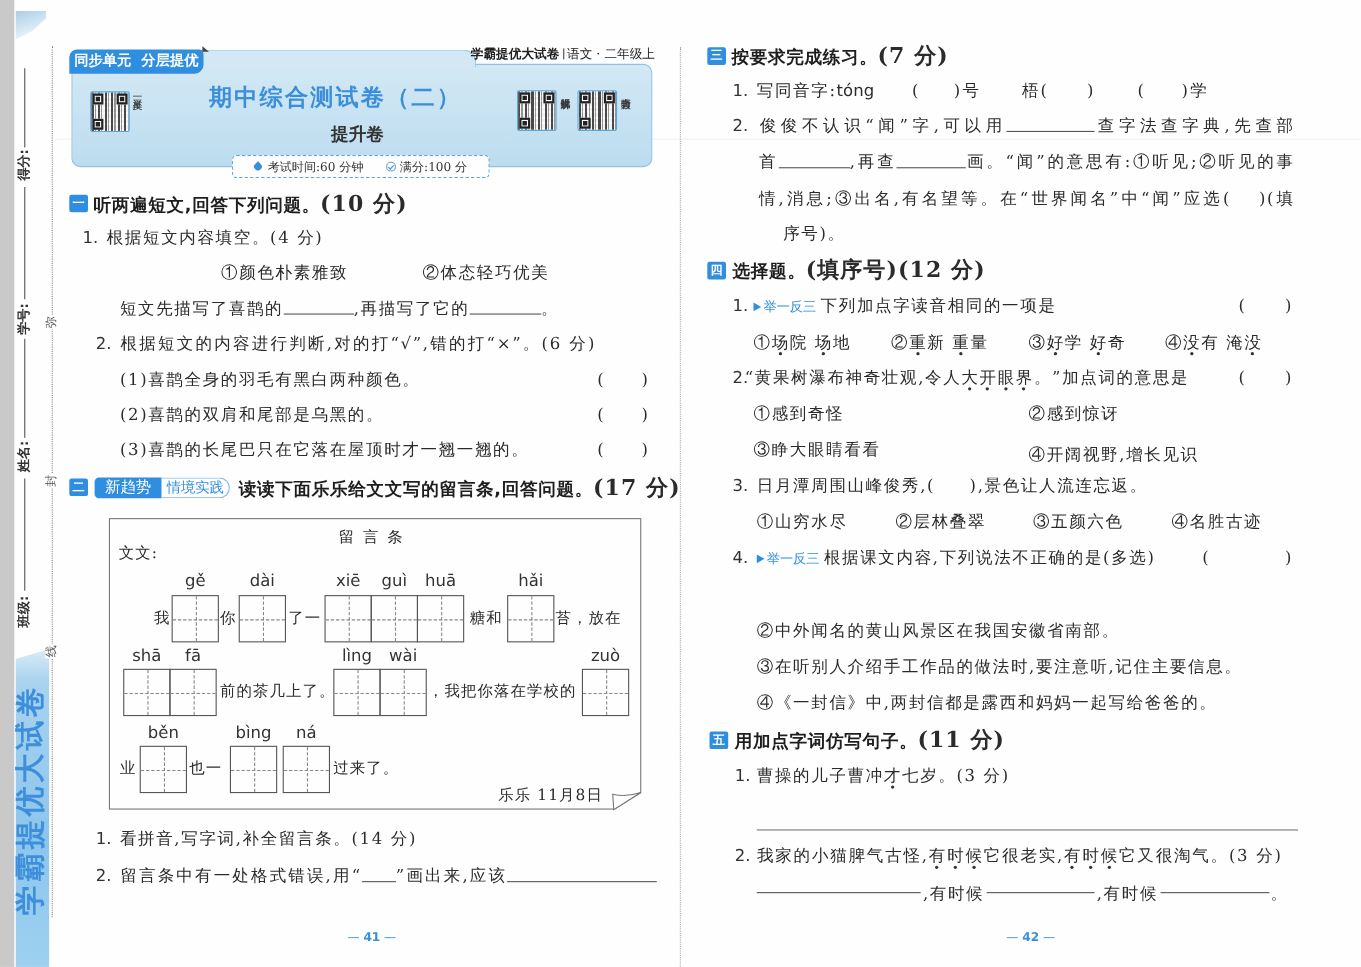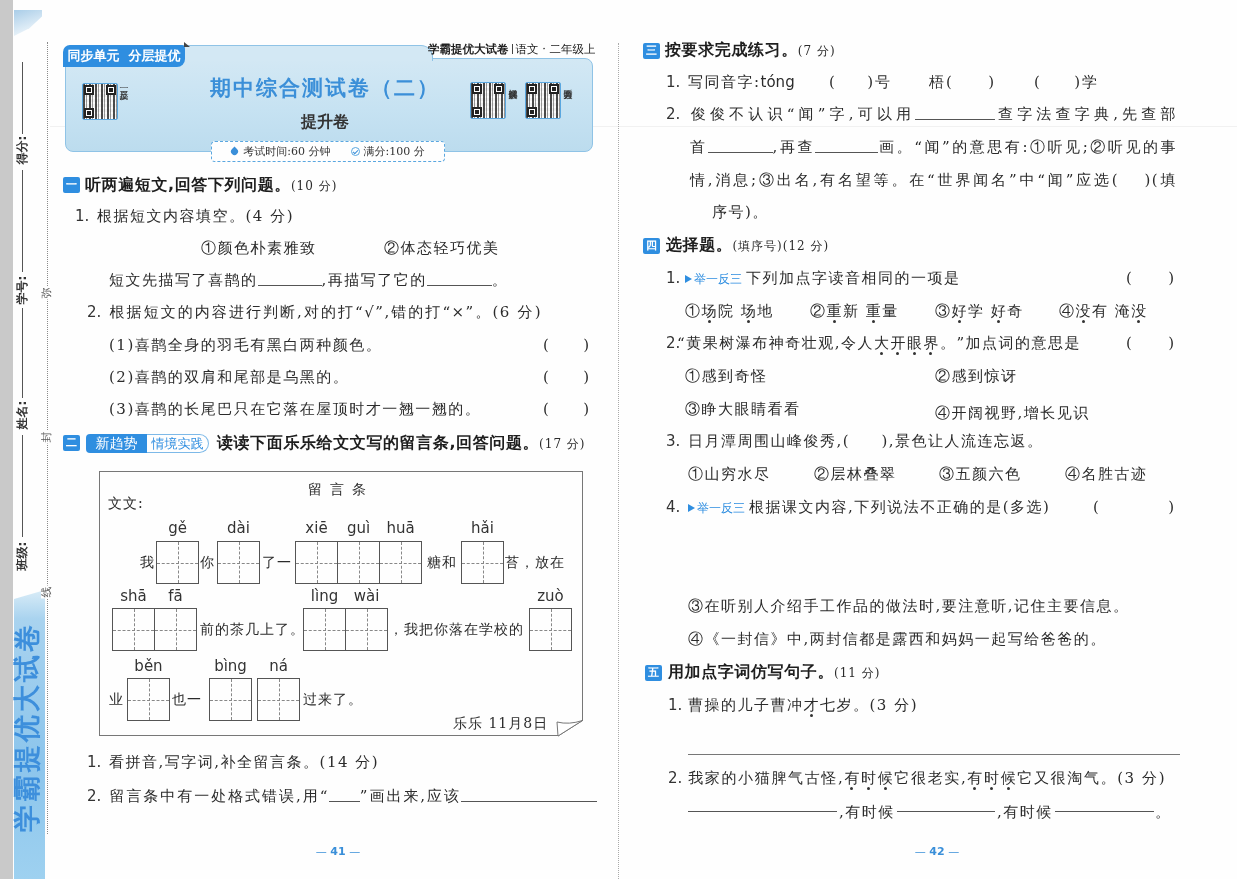--- a/index.html
+++ b/index.html
@@ -20,40 +20,40 @@
 .scanline{position:absolute;left:50px;top:126px;width:1187px;height:1px;background:rgba(0,0,0,0.05);}
 
 
 .banner{position:absolute;left:65px;top:58px;width:528px;height:94px;border:1px solid #8fc3e6;border-radius:0 8px 8px 8px;background:linear-gradient(180deg,#d3e8f4 0%,#c6e2f2 55%,#bcdcee 100%);}
 .banner-ext{position:absolute;left:65px;top:45px;width:368px;height:16px;border:1px solid #8fc3e6;border-bottom:none;border-radius:8px 12px 0 0;background:#d3e8f4;}
 .series-label{position:absolute;left:428px;top:41px;height:16px;line-height:16px;font-size:11.5px;white-space:nowrap;color:#222;display:flex;align-items:center;}
 .series-label .series{font-family:"DejaVu Sans",sans-serif;font-weight:bold;}
 .series-label .vbar{display:inline-block;width:1px;height:10px;background:#444;margin:0 3px;}
 .tab{position:absolute;left:63px;top:45px;width:122px;height:22px;background:#2f8ee0;border-radius:7px 4px 8px 0;color:#fff;font-family:"DejaVu Sans",sans-serif;font-weight:bold;font-size:13px;line-height:22px;text-align:center;white-space:pre;}
 .tab-fold{position:absolute;left:184px;top:42px;width:0;height:0;border-bottom:5px solid #444;border-right:6px solid transparent;}
-.title{position:absolute;left:190px;top:74px;width:270px;text-align:center;font-size:21px;font-weight:bold;color:#3b8fd8;letter-spacing:2px;white-space:nowrap;line-height:28px;}
+.title{position:absolute;left:190px;top:74px;width:270px;font-size:21px;font-weight:bold;color:#3b8fd8;letter-spacing:2px;white-space:nowrap;line-height:28px;}
 .subtitle{position:absolute;left:200px;top:111px;width:250px;text-align:center;font-family:"DejaVu Sans",sans-serif;font-weight:bold;font-size:16px;color:#333;line-height:22px;}
 .qr{position:absolute;width:36px;height:37px;border:1px solid #5aa7e0;border-radius:2px;background-color:#f2f2f2;
   background-image:repeating-linear-gradient(90deg,rgba(30,30,30,.8) 0 2px,transparent 2px 3px,rgba(30,30,30,.45) 3px 4px,transparent 4px 6px),
   repeating-linear-gradient(0deg,rgba(255,255,255,.75) 0 2px,transparent 2px 5px);}
 .qr .f{position:absolute;width:10px;height:10px;border:2px solid #222;background:#fff;box-shadow:inset 0 0 0 1px #fff,inset 0 0 0 6px #222;}
 .qr .f1{left:1px;top:1px;}.qr .f2{right:1px;top:1px;}.qr .f3{left:1px;bottom:1px;}
 .qrcap{position:absolute;writing-mode:vertical-rl;font-size:9px;line-height:10px;letter-spacing:0.3px;color:#333;height:37px;}
 .timebox{position:absolute;left:211px;top:141px;width:234px;height:21px;background:#fefefe;border:1px dashed #5aa7e0;border-radius:4px;display:flex;align-items:center;justify-content:center;font-size:11px;color:#333;white-space:nowrap;}
 .ico-drop{display:inline-block;width:7px;height:7px;background:#3a8fd9;border-radius:0 50% 50% 50%;transform:rotate(45deg);margin-right:5px;}
 .ico-check{display:inline-block;width:9px;height:9px;border:1px solid #5aa7e0;border-radius:50%;position:relative;margin:0 4px 0 20px;}
 .ico-check::after{content:"";position:absolute;left:2.5px;top:0.5px;width:2px;height:4px;border-right:1px solid #3a8fd9;border-bottom:1px solid #3a8fd9;transform:rotate(45deg);}
 
 
 .ln{position:absolute;height:22px;line-height:22px;font-size:15px;letter-spacing:1.5px;white-space:nowrap;color:#2b2b2b;}
 .j{text-align:justify;text-align-last:justify;}
 .pre{white-space:pre;}
 .num{display:inline-block;width:22px;font-family:"DejaVu Sans",sans-serif;font-size:15px;letter-spacing:0;color:#333;}
 .hd{font-family:"DejaVu Sans",sans-serif;font-weight:bold;font-size:16px;letter-spacing:0.6px;color:#1e1e1e;}
-.sc{font-family:"DejaVu Serif",serif;font-weight:normal;font-size:12px;letter-spacing:1px;}
+.sc{font-family:"DejaVu Serif",serif;font-weight:bold;font-size:20px;letter-spacing:1px;}
 .badge{position:absolute;width:17px;height:16px;background:#2f8ee0;color:#fff;font-family:"DejaVu Sans",sans-serif;font-weight:bold;font-size:11px;line-height:16px;text-align:center;border-radius:2px;}
 .blank{display:inline-block;border-bottom:1px solid #555;height:17px;vertical-align:top;}
 .ablank{position:absolute;border-bottom:1px solid #555;height:17px;}
 .slot{display:inline-block;position:relative;height:22px;vertical-align:top;}
 .aslot{position:absolute;height:22px;line-height:22px;font-size:15px;}
 .slot::before,.aslot::before{content:"(";position:absolute;left:0;top:0;}
 .slot::after,.aslot::after{content:")";position:absolute;right:0;top:0;}
 .dot{position:relative;}
 .dot::after{content:"";position:absolute;left:calc(50% - 2.2px);bottom:-3px;width:3px;height:3px;border-radius:50%;background:#333;}
 .pinyin{font-family:"DejaVu Sans",sans-serif;letter-spacing:0;}
@@ -288,20 +288,21 @@
   </div>
   <div class="ln" style="left:688px;top:463px">①山穷水尽</div>
   <div class="ln" style="left:814px;top:463px">②层林叠翠</div>
   <div class="ln" style="left:939px;top:463px">③五颜六色</div>
   <div class="ln" style="left:1065px;top:463px">④名胜古迹</div>
 
   <div class="ln" style="left:666px;top:496px">
     <span class="num">4.</span><span class="arrow"></span><span class="tagline">举一反三</span><span>根据课文内容,下列说法不正确的是(多选)</span>
   </div>
   <div class="aslot" style="left:1093px;top:496px;width:81px"></div>
+  <div class="ln" style="left:688px;top:562px">②中外闻名的黄山风景区在我国安徽省南部。</div>
   <div class="ln" style="left:688px;top:595px">③在听别人介绍手工作品的做法时,要注意听,记住主要信息。</div>
   <div class="ln" style="left:688px;top:628px">④《一封信》中,两封信都是露西和妈妈一起写给爸爸的。</div>
 
   <div class="badge" style="left:645px;top:665px">五</div>
   <div class="ln" style="left:668px;top:661px">
     <span class="hd">用加点字词仿写句子。</span><span class="sc">(11 分)</span>
   </div>
 
   <div class="ln" style="left:668px;top:694px">
     <span class="num" style="width:20px">1.</span><span>曹操的儿子曹冲</span><span class="dot">才</span><span>七岁。</span><span>(3 分)</span>

